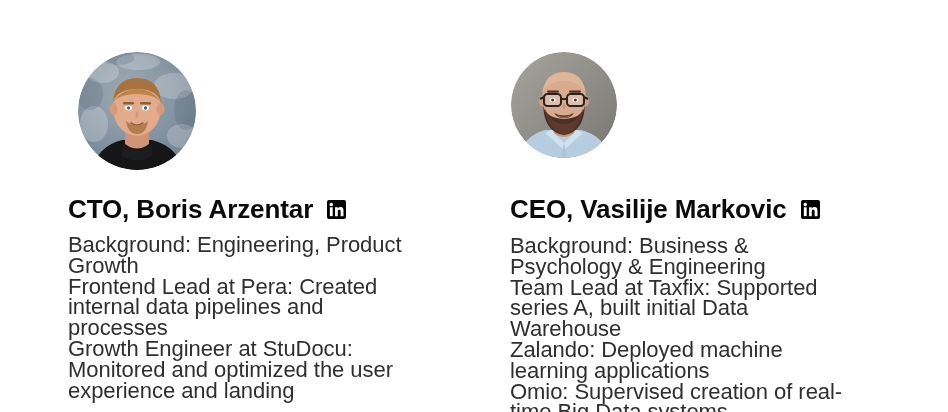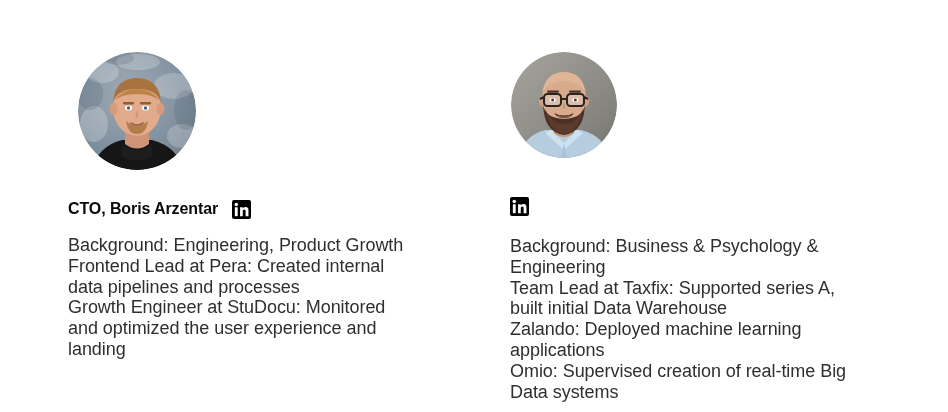--- a/index.html
+++ b/index.html
@@ -47,41 +47,41 @@
     display: flex;
     align-items: center;
     gap: 14px;
     position: absolute;
     left: 0;
   }
   .member.left  .name-row { top: 197px; }
   .member.right .name-row { top: 197px; }
 
   .member-name {
-    font-size: 16px;
+    font-size: 26px;
     font-weight: bold;
     color: #0a0a0a;
     letter-spacing: -0.1px;
     white-space: nowrap;
     line-height: 24px;
   }
 
   .linkedin-icon {
     width: 19px;
     height: 19px;
     display: inline-block;
     flex: 0 0 auto;
   }
   .linkedin-icon svg { display: block; }
 
   
   .bio {
     position: absolute;
     left: 0;
-    font-size: 18px;
+    font-size: 22px;
     line-height: 20.8px;
     color: #2f2f2f;
     white-space: pre-line;
     letter-spacing: -0.05px;
   }
   .member.left  .bio { top: 235px; width: 345px; }
   .member.right .bio { top: 236px; width: 350px; }
 </style>
 </head>
 <body>
@@ -217,20 +217,21 @@
           <ellipse cx="64.4" cy="48" rx="3" ry="2" fill="#ffffff"></ellipse>
           <circle cx="41.6" cy="48" r="1.5" fill="#4b3a2c"></circle>
           <circle cx="64.4" cy="48" r="1.5" fill="#4b3a2c"></circle>
 
           <path d="M53 50 q-2.6 6 0 7 q2.6-1 0-7" fill="#c2936f" opacity="0.75"></path>
         </g>
       </svg>
     </div>
 
     <div class="name-row">
+      <div class="member-name">CEO, Vasilije Markovic</div>
       <a class="linkedin-icon">
         <svg viewBox="0 0 24 24" width="19" height="19" xmlns="http://www.w3.org/2000/svg">
           <rect x="0" y="0" width="24" height="24" rx="2.5" fill="#000000"></rect>
           <rect x="3.6" y="9.2" width="3.6" height="11.2" fill="#ffffff"></rect>
           <circle cx="5.4" cy="5.6" r="2.2" fill="#ffffff"></circle>
           <path d="M10.2 9.2 h3.4 v1.5 q1.2-1.8 3.6-1.8 q3.6 0 3.6 4.2 v7.3 h-3.6 v-6.5 q0-1.9-1.8-1.9 q-1.8 0-1.8 1.9 v6.5 h-3.4 z" fill="#ffffff"></path>
         </svg>
       </a>
     </div>
 

